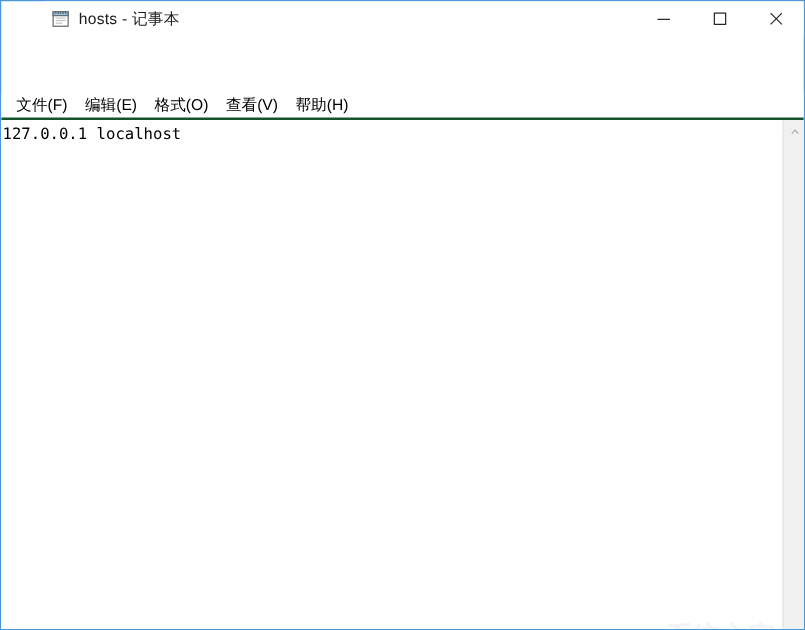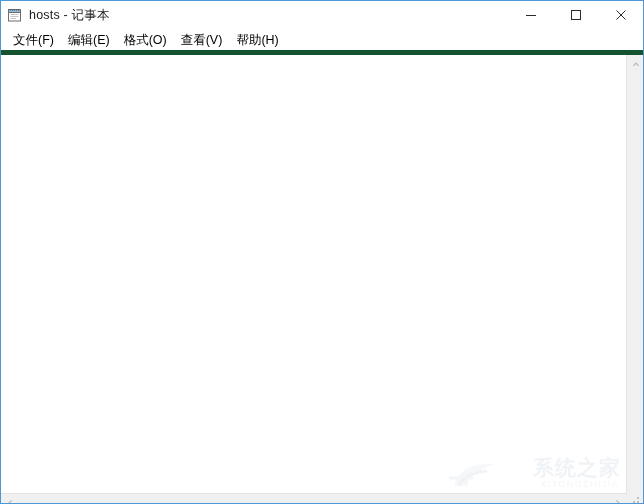--- a/index.html
+++ b/index.html
@@ -22,20 +22,21 @@
   }
 
   
   .titlebar {
     position: relative;
     height: 28px;
     background: #ffffff;
     display: flex;
     align-items: center;
     user-select: none;
+    margin-left: 34px;
   }
   .title-icon {
     width: 16px;
     height: 16px;
     margin-left: 6px;
     margin-right: 6px;
     position: relative;
     flex: 0 0 auto;
   }
   .title-text {
@@ -62,22 +63,23 @@
   }
   .win-btn svg { display: block; }
 
   
   .menubar {
     height: 21px;
     background: #ffffff;
     display: flex;
     align-items: center;
     padding-left: 5px;
-    border-bottom: 5px solid #14532d;
+    border-bottom: 2px solid #14532d;
     user-select: none;
+    margin-top: 44px;
   }
   .menu-item {
     font-size: 12.5px;
     color: #000000;
     padding: 0 7px;
     line-height: 20px;
     white-space: nowrap;
   }
 
   
@@ -229,20 +231,21 @@
     <div class="menu-item">文件(F)</div>
     <div class="menu-item">编辑(E)</div>
     <div class="menu-item">格式(O)</div>
     <div class="menu-item">查看(V)</div>
     <div class="menu-item">帮助(H)</div>
   </div>
 
   <div class="editor-wrap">
 
     <div class="text-area">
+      <div class="text-line">127.0.0.1 localhost</div>
     </div>
 
     <div class="watermark">
       <svg class="wm-mark" width="80" height="36" viewBox="0 0 80 36">
         <path d="M6 22 L30 22" stroke="#eef1f4" stroke-width="3" fill="none"></path>
         <path d="M12 30 C12 16, 30 6, 52 8 C40 12, 26 18, 24 30 Z" fill="#f2f5f8"></path>
         <path d="M16 30 C18 22, 30 16, 44 15" stroke="#eceff3" stroke-width="3" fill="none"></path>
       </svg>
       <div class="wm-cn">系统之家</div>
       <div class="wm-en">XITONGZHIJIA</div>

